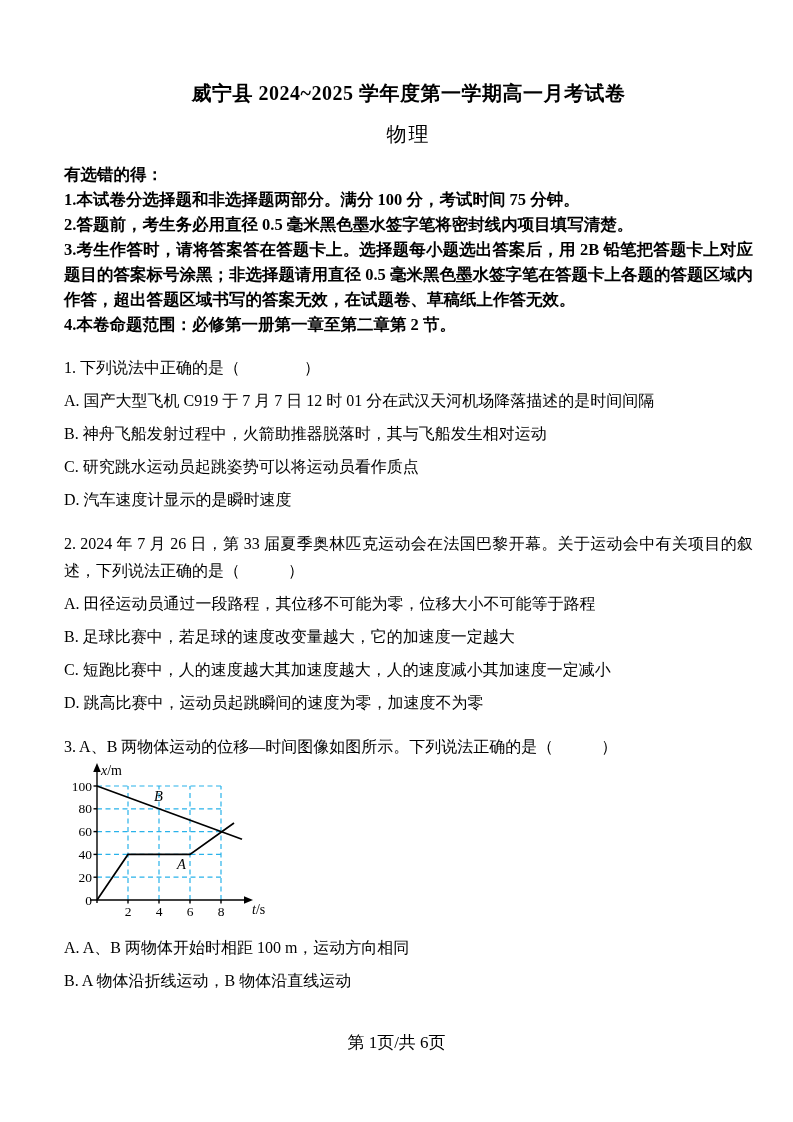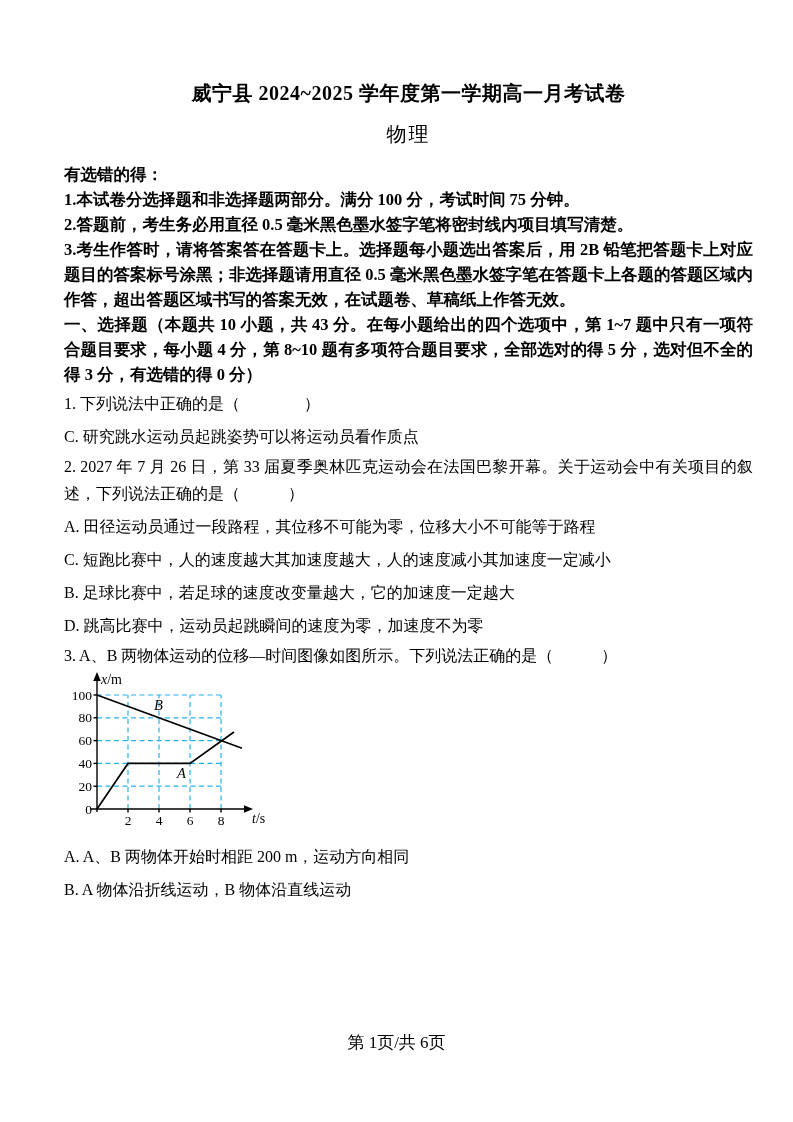--- a/index.html
+++ b/index.html
@@ -33,21 +33,21 @@
   .notice { margin-top: 14px; }
   .notice p, .section-heading {
     font-size: 16.5px;
     font-weight: bold;
     line-height: 25px;
     text-align: justify;
   }
   .q-stem {
     font-size: 16px;
     line-height: 27px;
-    margin-top: 3px;
+    margin-top: 17px;
     text-align: justify;
   }
   .opt {
     font-size: 16px;
     line-height: 26px;
     margin-top: 7px;
     text-align: justify;
   }
   .graph-wrap { margin-top: 2px; }
   .graph-wrap svg { display: block; }
@@ -90,34 +90,37 @@
   <div class="content">
 
     <div class="doc-title">威宁县 2024~2025 学年度第一学期高一月考试卷</div>
     <div class="doc-subject">物理</div>
 
     <div class="notice">
       <p>有选错的得：</p>
       <p>1.本试卷分选择题和非选择题两部分。满分 100 分，考试时间 75 分钟。</p>
       <p>2.答题前，考生务必用直径 0.5 毫米黑色墨水签字笔将密封线内项目填写清楚。</p>
       <p>3.考生作答时，请将答案答在答题卡上。选择题每小题选出答案后，用 2B 铅笔把答题卡上对应题目的答案标号涂黑；非选择题请用直径 0.5 毫米黑色墨水签字笔在答题卡上各题的答题区域内作答，超出答题区域书写的答案无效，在试题卷、草稿纸上作答无效。</p>
+      <p>4.本卷命题范围：必修第一册第一章至第二章第 2 节。</p>
     </div>
 
-    <p class="section-heading">一、选择题（本题共 10 小题，共 43 分。在每小题给出的四个选项中，第 1~7 题中只有一项符合题目要求，每小题 4 分，第 8~10 题有多项符合题目要求，全部选对的得 5 分，选对但不全的得 3 分，有选错的得 0 分）</p>
 
     <div>
       <p class="q-stem">1. 下列说法中正确的是（　　　　）</p>
+      <p class="opt">A. 国产大型飞机 C919 于 7 月 7 日 12 时 01 分在武汉天河机场降落描述的是时间间隔</p>
+      <p class="opt">B. 神舟飞船发射过程中，火箭助推器脱落时，其与飞船发生相对运动</p>
       <p class="opt">C. 研究跳水运动员起跳姿势可以将运动员看作质点</p>
+      <p class="opt">D. 汽车速度计显示的是瞬时速度</p>
     </div>
 
     <div>
-      <p class="q-stem">2. 2027 年 7 月 26 日，第 33 届夏季奥林匹克运动会在法国巴黎开幕。关于运动会中有关项目的叙述，下列说法正确的是（　　　）</p>
+      <p class="q-stem">2. 2024 年 7 月 26 日，第 33 届夏季奥林匹克运动会在法国巴黎开幕。关于运动会中有关项目的叙述，下列说法正确的是（　　　）</p>
       <p class="opt">A. 田径运动员通过一段路程，其位移不可能为零，位移大小不可能等于路程</p>
+      <p class="opt">B. 足球比赛中，若足球的速度改变量越大，它的加速度一定越大</p>
       <p class="opt">C. 短跑比赛中，人的速度越大其加速度越大，人的速度减小其加速度一定减小</p>
-      <p class="opt">B. 足球比赛中，若足球的速度改变量越大，它的加速度一定越大</p>
       <p class="opt">D. 跳高比赛中，运动员起跳瞬间的速度为零，加速度不为零</p>
     </div>
 
     <div>
       <p class="q-stem">3. A、B 两物体运动的位移—时间图像如图所示。下列说法正确的是（　　　）</p>
 
       <div class="graph-wrap">
         <svg width="215" height="166" viewBox="0 0 215 166">
 
           <g stroke="#29b2ea" stroke-width="1.2" stroke-dasharray="5 3.5">
@@ -165,20 +168,20 @@
           <text class="svg-tick" x="64" y="154" text-anchor="middle">2</text>
           <text class="svg-tick" x="95" y="154" text-anchor="middle">4</text>
           <text class="svg-tick" x="126" y="154" text-anchor="middle">6</text>
           <text class="svg-tick" x="157" y="154" text-anchor="middle">8</text>
 
           <text x="37" y="13"><tspan class="svg-var">x</tspan><tspan class="svg-unit">/m</tspan></text>
           <text x="188" y="152"><tspan class="svg-var">t</tspan><tspan class="svg-unit">/s</tspan></text>
         </svg>
       </div>
 
-      <p class="opt">A. A、B 两物体开始时相距 200 m，运动方向相同</p>
+      <p class="opt">A. A、B 两物体开始时相距 100 m，运动方向相同</p>
       <p class="opt">B. A 物体沿折线运动，B 物体沿直线运动</p>
     </div>
 
   </div>
 
   <div class="footer">第 1页/共 6页</div>
 </div>
 
 </body></html>

